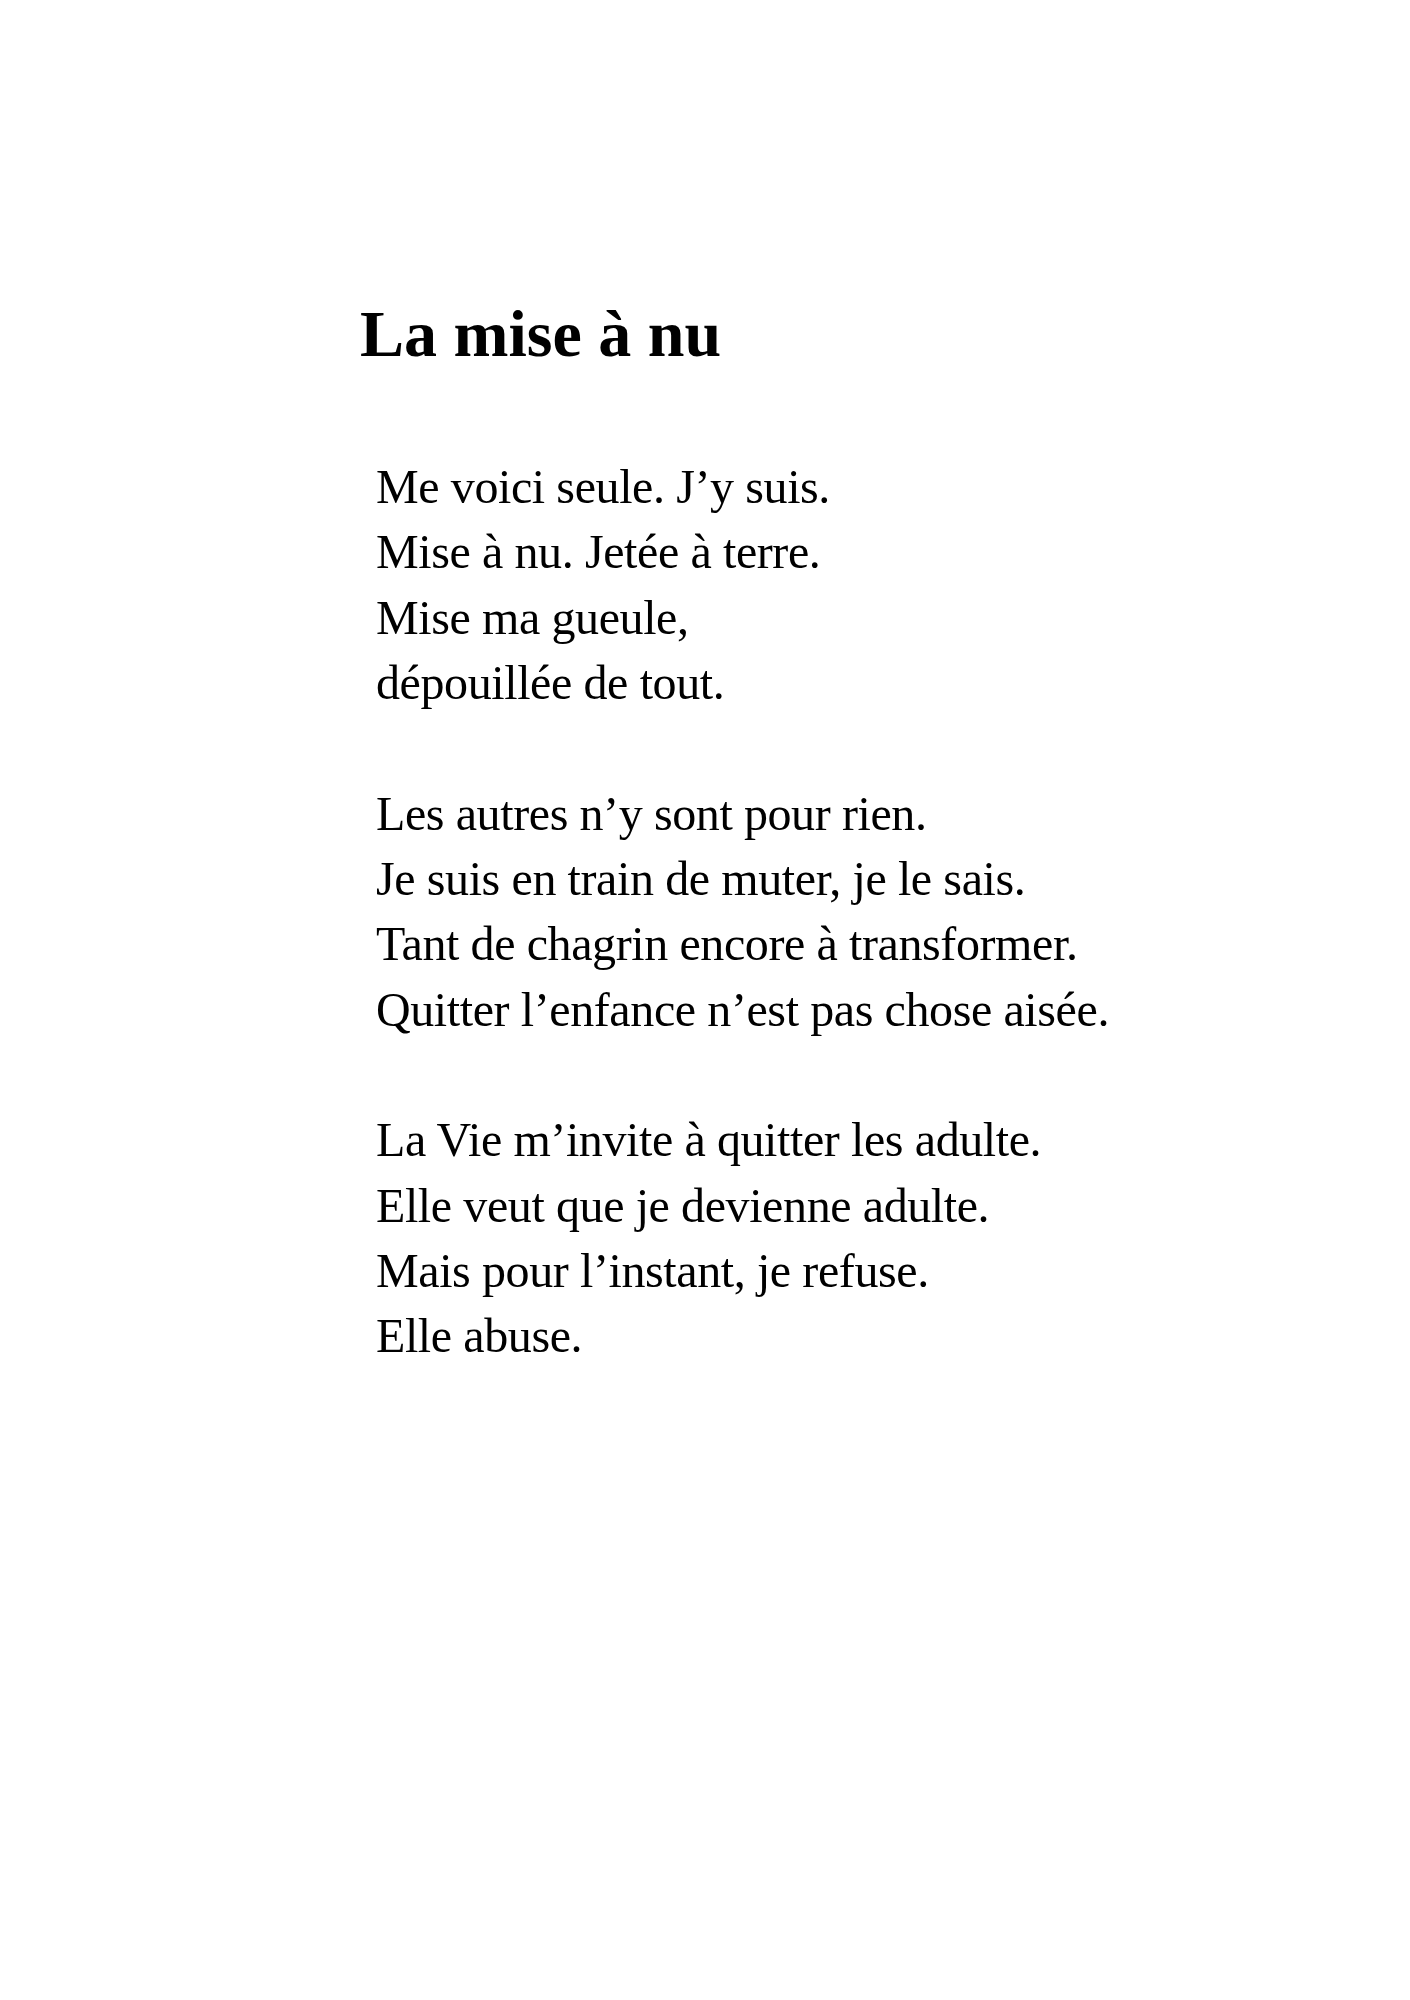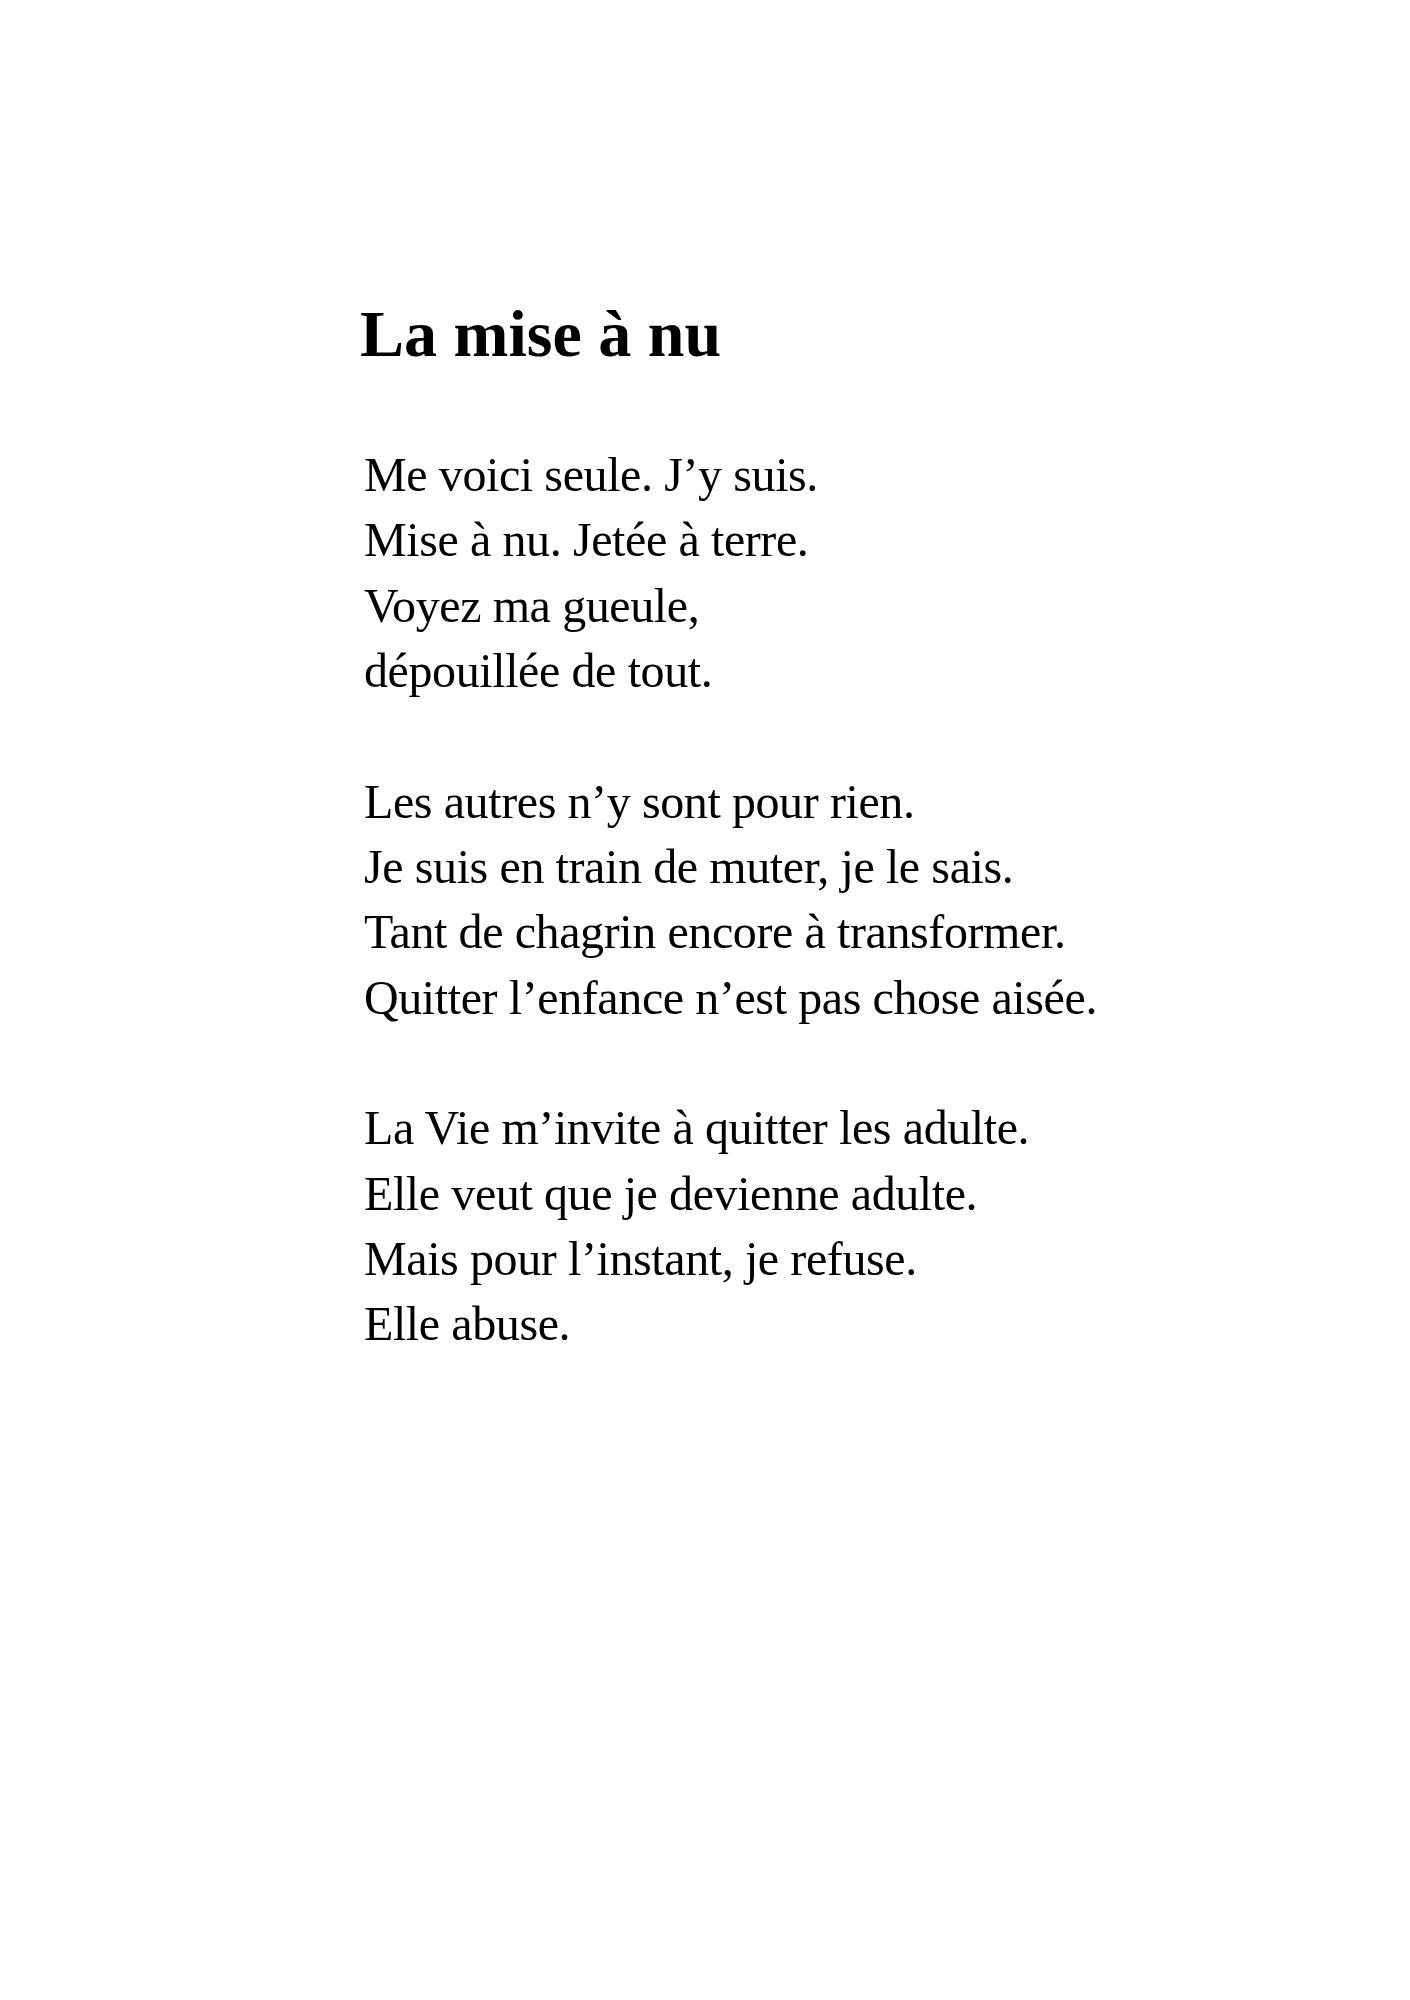--- a/index.html
+++ b/index.html
@@ -31,21 +31,21 @@
       font-size: 66px;
       font-weight: bold;
       line-height: 60px;
       white-space: nowrap;
       letter-spacing: 0px;
     }
     .poem-body {
       position: absolute;
       left: 360px;
       top: 438px;
-      margin: 4px;
+      margin: 16px;
       font-size: 48px;
       line-height: 65.33px;
       white-space: nowrap;
     }
     .stanza {
       margin: 0 0 65.33px 0;
       padding: 0;
     }
     .stanza:last-child {
       margin-bottom: 0;
@@ -59,21 +59,21 @@
 </head>
 <body>
 
 <div class="page">
   <h1 class="poem-title">La mise à nu</h1>
 
   <div class="poem-body">
     <div class="stanza">
       <span class="verse">Me voici seule. J’y suis.</span>
       <span class="verse">Mise à nu. Jetée à terre.</span>
-      <span class="verse">Voyez ma gueule,</span>
+      <span class="verse">Mise ma gueule,</span>
       <span class="verse">dépouillée de tout.</span>
     </div>
     <div class="stanza">
       <span class="verse">Les autres n’y sont pour rien.</span>
       <span class="verse">Je suis en train de muter, je le sais.</span>
       <span class="verse">Tant de chagrin encore à transformer.</span>
       <span class="verse">Quitter l’enfance n’est pas chose aisée.</span>
     </div>
     <div class="stanza">
       <span class="verse">La Vie m’invite à quitter les adulte.</span>

